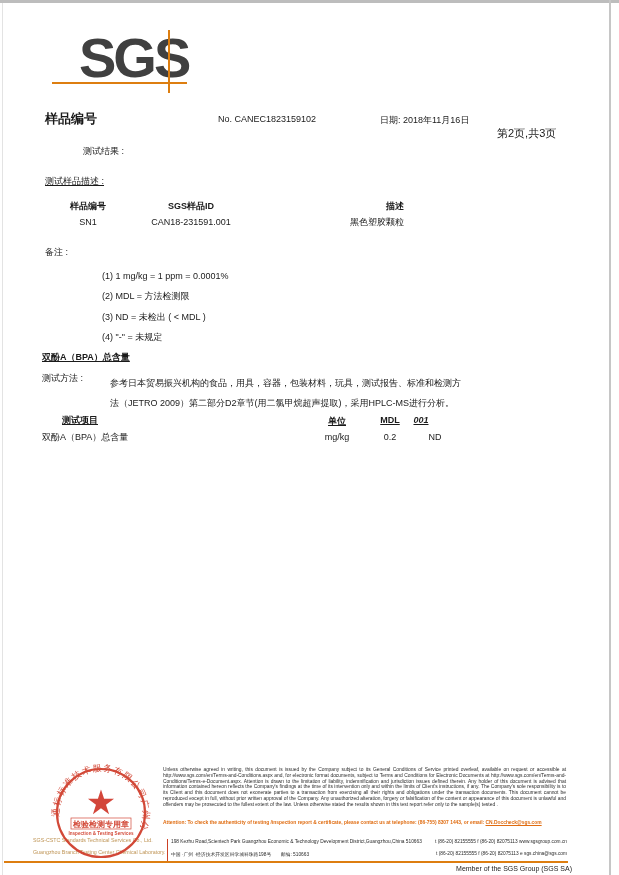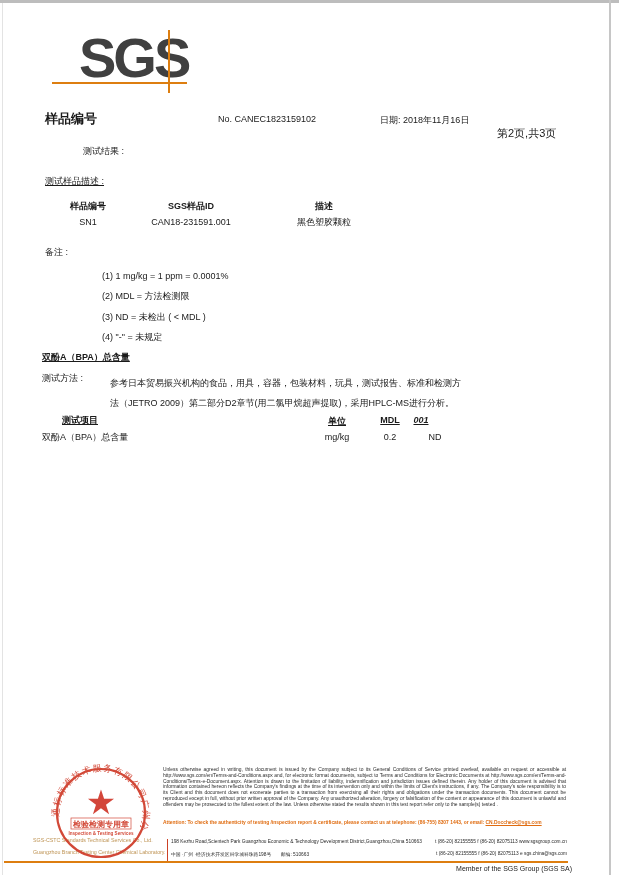--- a/index.html
+++ b/index.html
@@ -29,21 +29,21 @@
 
   .body-txt { font-size:9px; line-height:11px; }
   .lbl-results { left:63px; top:146px;margin-left:20px; }
   .lbl-sampledesc { left:45px; top:176px; text-decoration:underline; }
 
   .sample-table-row { left:38px; display:flex; }
   .st-header { top:201px; font-weight:bold; }
   .st-data { top:217px; }
   .st-c1 { width:100px; text-align:center; }
   .st-c2 { width:106px; text-align:center; }
-  .st-c3 { width:160px; text-align:center; padding-left:0px; }
+  .st-c3 { width:160px; text-align:right; padding-left:0px; }
 
   .lbl-notes { left:45px; top:247px; }
   .notes-block { left:102px; top:266px; line-height:20.4px; }
 
   .bpa-heading { left:42px; top:352px; font-weight:bold; text-decoration:underline; }
   .lbl-method { left:42px; top:373px; }
   .method-block { left:110px; top:373px; width:462px; line-height:20.4px; }
 
   .rt-underline { text-decoration:underline; }
   .rt-h-item { left:62px; top:415px; font-weight:bold; }

